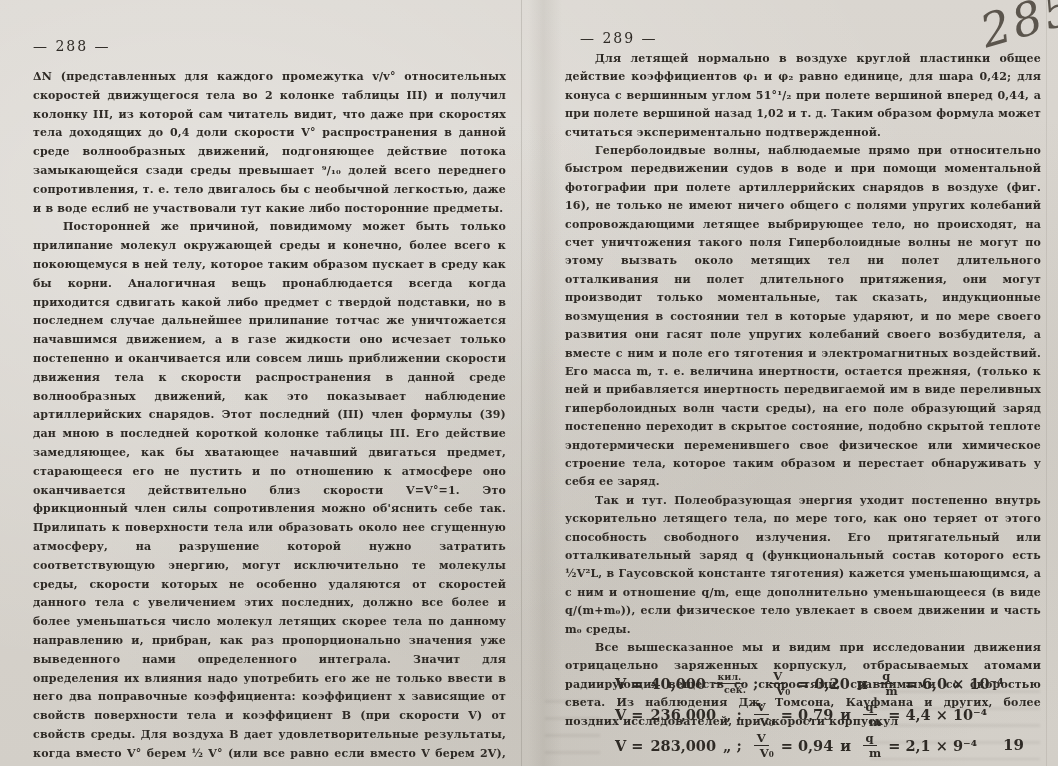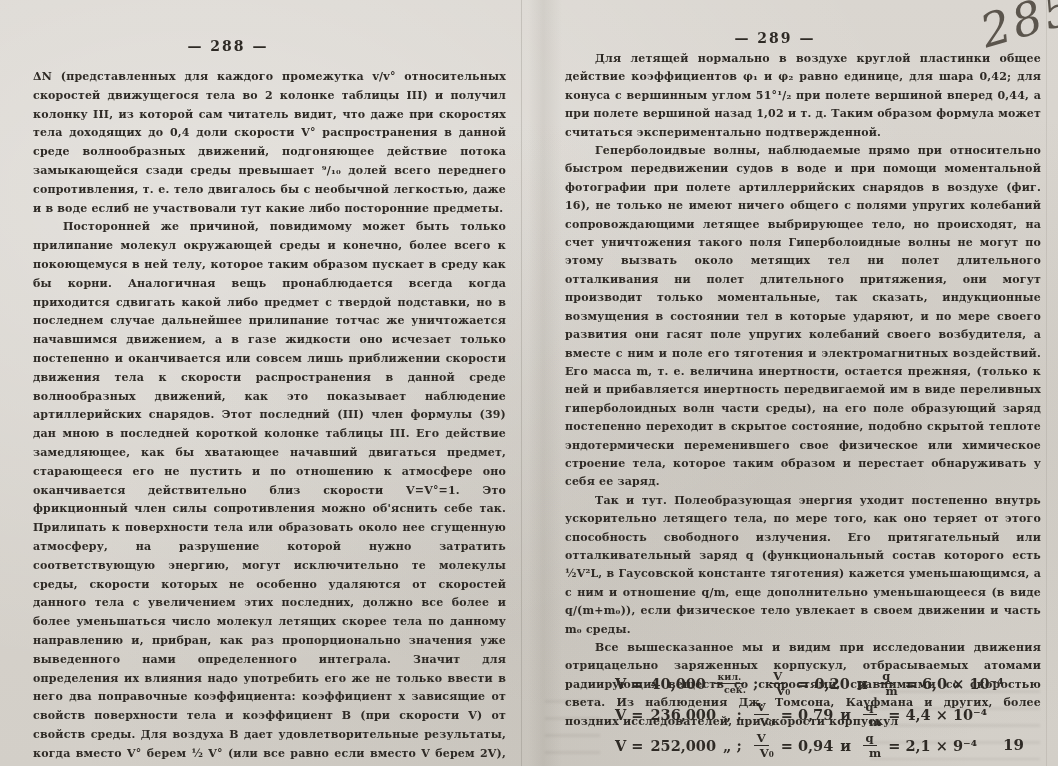--- a/index.html
+++ b/index.html
@@ -16,21 +16,21 @@
   }
   
   .gutter-shadow{position:absolute;left:528px;top:0;width:34px;height:100%;
     background:linear-gradient(90deg, rgba(100,94,82,0) 0%, rgba(100,94,82,0.10) 45%, rgba(100,94,82,0) 100%);}
   .crease-left{position:absolute;left:521px;top:0;width:1px;height:100%;background:rgba(90,85,75,0.20);}
   .crease-right{position:absolute;left:1046px;top:0;width:1px;height:100%;background:rgba(90,85,75,0.12);}
   .ghost{position:absolute;opacity:0.10;filter:blur(1px);
     background:repeating-linear-gradient(rgba(70,64,55,0.7) 0 3px, transparent 3px 17px);}
 
   .page{position:absolute;}
-  .page-header{position:absolute;text-align:center;font-weight:bold;font-size:14px;letter-spacing:2px;}
+  .page-header{position:absolute;text-align:left;font-weight:normal;font-size:14px;letter-spacing:2px;}
   #hdr-left{left:33px;top:38px;width:390px;}
   #hdr-right{left:580px;top:30px;width:390px;}
 
   .body-left{position:absolute;left:33px;top:68px;width:473px;}
   .body-right{position:absolute;left:565px;top:50px;width:476px;}
   .page p{margin:0;text-align:justify;font-weight:bold;}
   .body-left p{font-size:11px;line-height:18.8px;letter-spacing:0.2px;}
   .body-right p{font-size:11px;line-height:18.4px;letter-spacing:0.2px;}
   .indent{text-indent:30px;}
 
@@ -114,21 +114,21 @@
         <span>и</span>
         <span class="frac">
           <span class="top">q</span>
           <span class="bot">m</span>
         </span>
         <span>= 4,4 × 10⁻⁴</span>
       </div>
 
       <div class="eq-row">
         <span>V =</span>
-        <span>252,000</span>
+        <span>283,000</span>
         <span>„  ;</span>
         <span class="frac">
           <span class="top">V</span>
           <span class="bot">V₀</span>
         </span>
         <span>= 0,94</span>
         <span>и</span>
         <span class="frac">
           <span class="top">q</span>
           <span class="bot">m</span>

